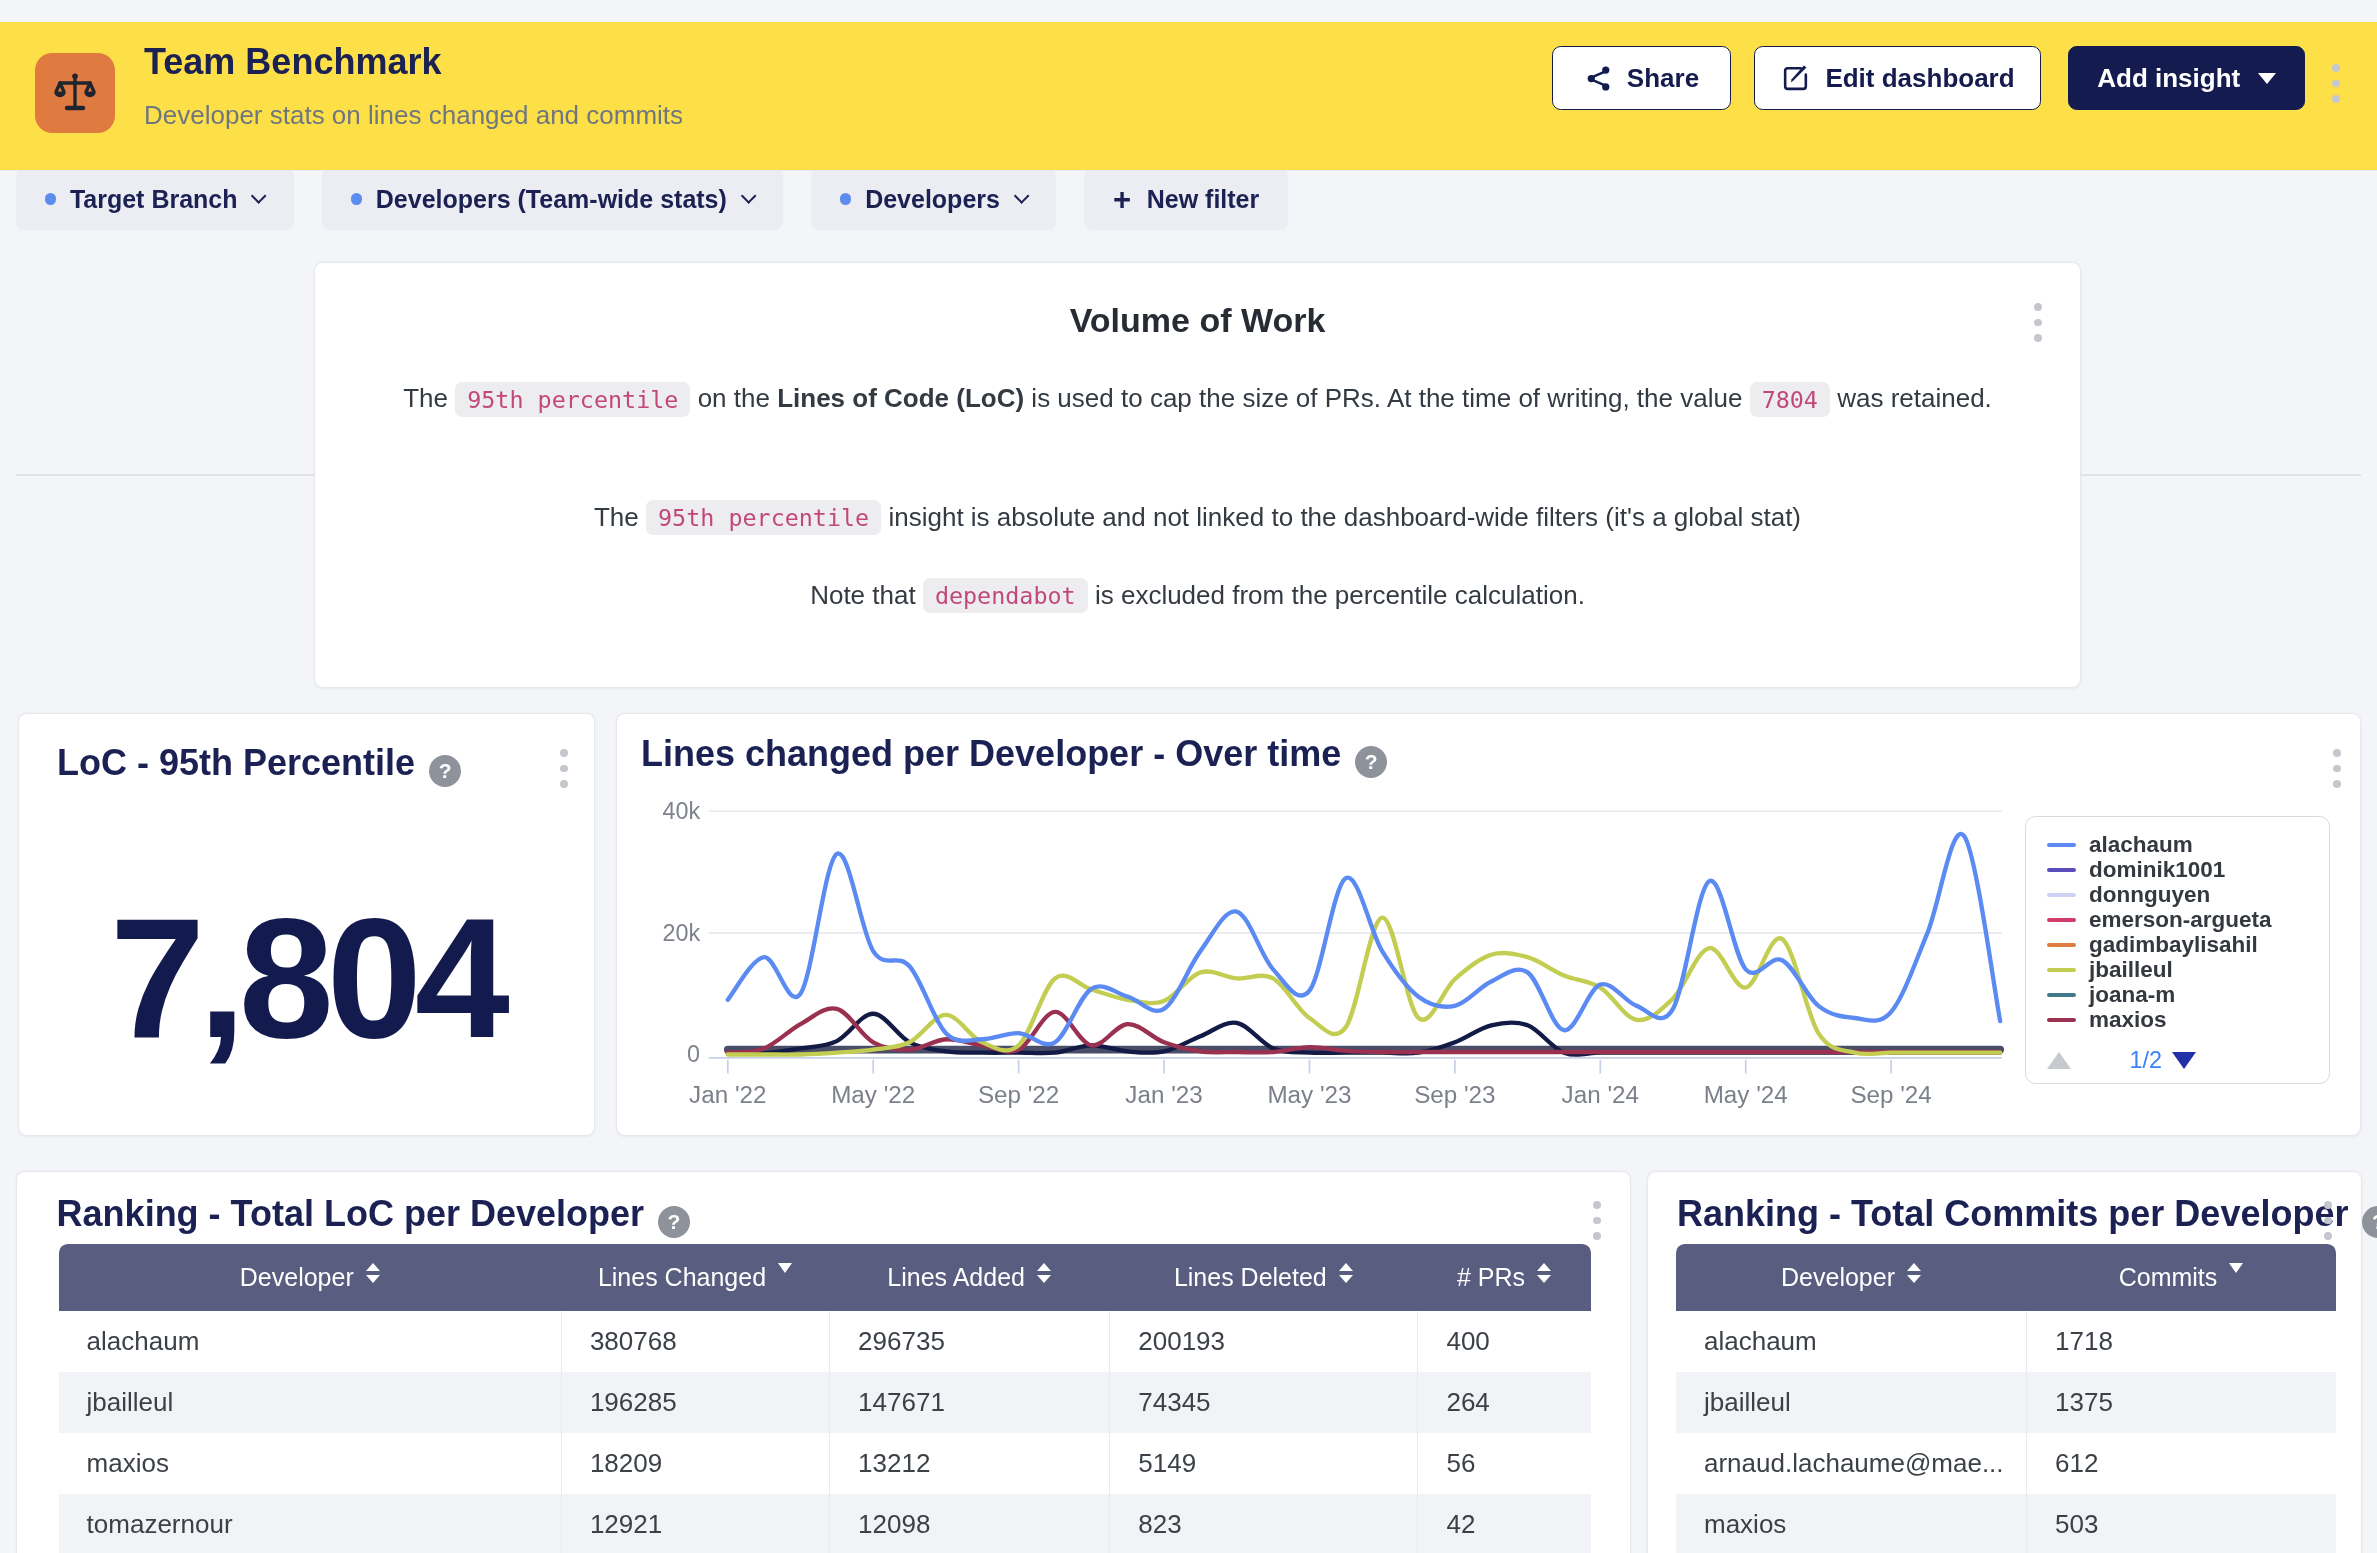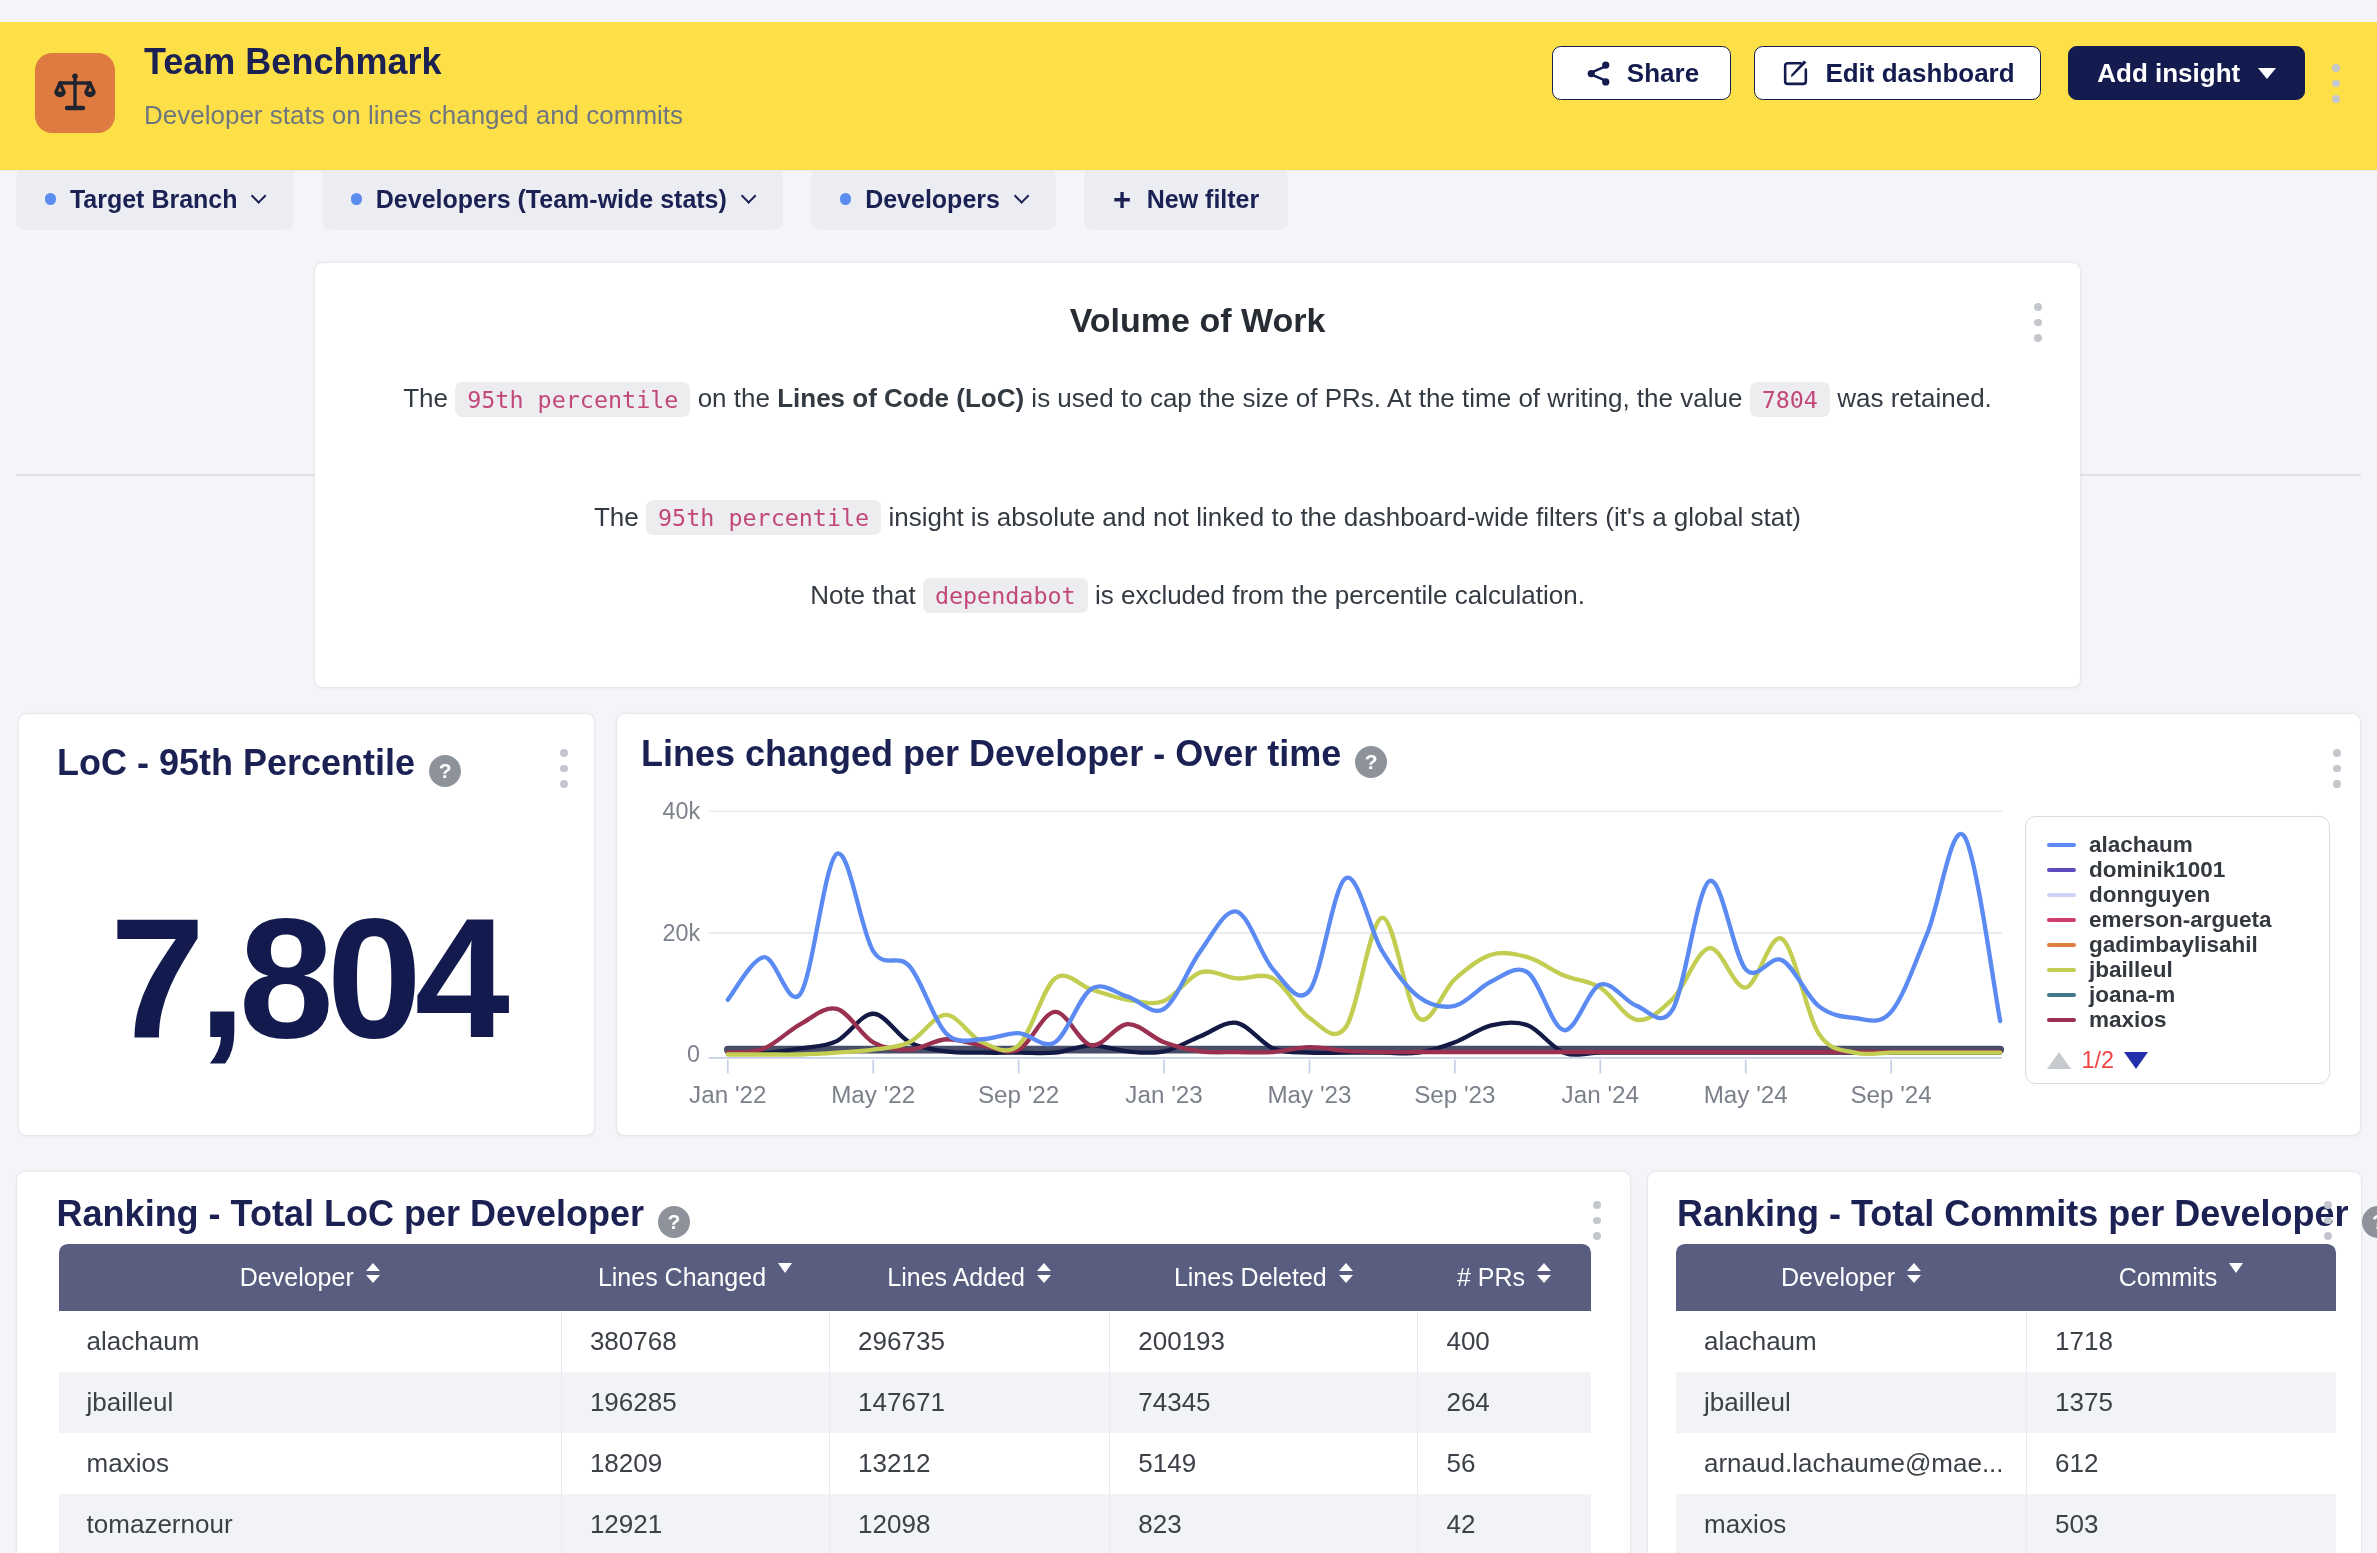--- a/index.html
+++ b/index.html
@@ -5,21 +5,21 @@
   * { margin:0; padding:0; box-sizing:border-box; }
   html,body { width:2377px; height:1553px; overflow:hidden; }
   body { font-family:"Liberation Sans", sans-serif; background:#f4f5f8; position:relative; }
   #app { position:absolute; inset:0; }
 
   
   .header { position:absolute; left:0; top:0; width:2377px; height:149px; background:#fde047; border-bottom:0.9px solid #e9eaee; z-index:3;margin-top:22px; }
   .app-icon { position:absolute; left:35px; top:31px; width:80px; height:80px; background:#df7a40; border-radius:17.3px; display:flex; align-items:center; justify-content:center; }
   .page-title { position:absolute; left:144px; top:19px; font-size:36px; font-weight:bold; color:#1b2153; }
   .page-subtitle { position:absolute; left:144px; top:78px; font-size:26px; color:#6f7680; }
-  .hdr-btn { position:absolute; top:24px; height:54px; border:1.7px solid #141b4e; border-radius:8.7px; background:#fff; display:flex; align-items:center; justify-content:center; gap:14px; font-size:26px; font-weight:600; color:#141b4e; cursor:pointer; }
+  .hdr-btn { position:absolute; top:24px; height:64px; border:1.7px solid #141b4e; border-radius:8.7px; background:#fff; display:flex; align-items:center; justify-content:center; gap:14px; font-size:26px; font-weight:600; color:#141b4e; cursor:pointer; }
   .btn-share { left:1552px; width:179px; }
   .btn-edit  { left:1754px; width:287px; }
   .btn-add   { left:2068px; width:237px; background:#141b4e; color:#ffffff; border-color:#141b4e; }
   .caret-down { width:0; height:0; border-left:9.5px solid transparent; border-right:9.5px solid transparent; border-top:11.3px solid #ffffff; margin-left:3.5px; }
   .kebab { display:flex; flex-direction:column; gap:7.8px; align-items:center; cursor:pointer; }
   .kebab i { width:7.8px; height:7.8px; border-radius:50%; background:#c4c7cd; }
   .kebab-hdr { position:absolute; left:2332px; top:42px; }
 
   
   .filters { position:absolute; left:15.6px; top:168px; display:flex; gap:28px; z-index:2; }
@@ -54,21 +54,21 @@
   .kebab-chart { position:absolute; right:19px; top:35px; }
   #chart-svg { position:absolute; left:0; top:0; }
   .legend { position:absolute; left:1408px; top:102px; width:305px; height:268px; background:#fff; border:1.7px solid #d8dadf; border-radius:10.4px; padding:15.6px 0 0 21px; overflow:hidden; }
   .legend-items { height:204px; overflow:hidden; }
   .legend-item { display:flex; align-items:center; gap:13px; height:25px; cursor:pointer; }
   .legend-item .sw { width:29px; height:4.3px; border-radius:2.6px; flex:none; }
   .legend-item .nm { font-size:22.5px; font-weight:bold; color:#34383f; white-space:nowrap; }
   .legend-pager { display:flex; align-items:center; gap:10.4px; margin-top:10.4px; }
   .tri-up { width:0; height:0; border-left:12px solid transparent; border-right:12px solid transparent; border-bottom:17.3px solid #c6c9ce; cursor:pointer; }
   .tri-down { width:0; height:0; border-left:12px solid transparent; border-right:12px solid transparent; border-top:17.3px solid #2231a8; cursor:pointer; }
-  .pager-txt { font-size:23.4px; color:#ef4444; }
+  .pager-txt { font-size:23.4px; color:#3b82f6;margin-left:48px; }
 
   
   .rank-loc { left:15.6px; top:1171px; width:1615px; height:407px; }
   .rank-com { left:1647px; top:1171px; width:715px; height:407px; }
   .rank-head { position:absolute; left:40px; top:21px; white-space:nowrap; }
   .rank-com .rank-head { left:29px; }
   .kebab-rank { position:absolute; right:29px; top:29px; }
 
   table.rank { border-collapse:separate; border-spacing:0; table-layout:fixed; position:absolute; top:72px; }
   .rank-loc table.rank { left:42px; width:1532px; }

